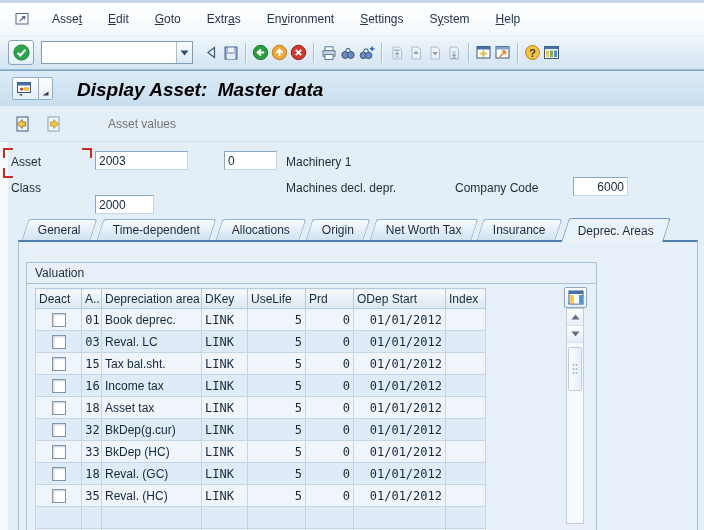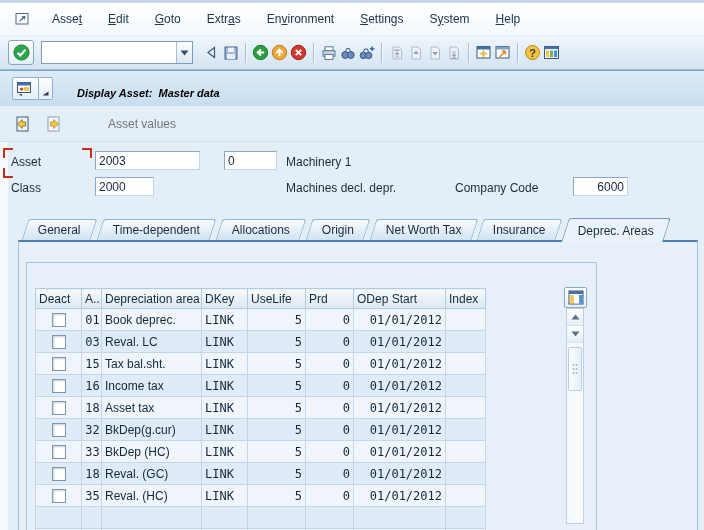--- a/index.html
+++ b/index.html
@@ -31,21 +31,21 @@
   .tsep{width:1px;height:20px;background:#a9c0d4;margin:0 5px;box-shadow:1px 0 0 #f2f7fb;}
 
   
   .titlebar{position:absolute;top:70px;left:0;width:100%;height:36px;box-sizing:border-box;
             background:linear-gradient(#dcebf6,#c7ddee);border-top:1px solid #7aa3c8;
             display:flex;align-items:center;}
   .title-icon-btn{margin-left:12px;width:27px;height:23px;border:1px solid #8fafcc;border-radius:2px 0 0 2px;
                   background:linear-gradient(#ffffff,#e3eef7);display:flex;align-items:center;justify-content:center;padding:0;}
   .title-dd-btn{width:14px;height:23px;border:1px solid #8fafcc;border-left:none;border-radius:0 2px 2px 0;
                 background:linear-gradient(#ffffff,#e3eef7);display:flex;align-items:flex-end;justify-content:center;padding:0 0 3px 0;}
-  .title{margin-left:24px;font-size:11px;font-weight:bold;font-style:italic;color:#000;white-space:pre-wrap;margin-top:16px;}
+  .title{margin-left:24px;font-size:19px;font-weight:bold;font-style:italic;color:#000;white-space:pre-wrap;margin-top:16px;}
 
   
   .apptoolbar{position:absolute;top:106px;left:0;width:100%;height:36px;box-sizing:border-box;
               background:#e4eef7;border-bottom:1px solid #cfe0ee;display:flex;align-items:center;}
   .app-icon-btn{border:none;background:transparent;padding:0;margin-left:12px;width:20px;height:20px;
                 display:flex;align-items:center;justify-content:center;}
   .app-text-btn{border:none;background:transparent;margin-left:40px;font:12px "Liberation Sans",sans-serif;color:#737373;padding:2px 4px;}
 
   
   .gutter{position:absolute;left:0;top:142px;width:8px;height:388px;background:#f5fafd;}
@@ -295,26 +295,26 @@
     <button class="app-text-btn">Asset values</button>
   </div>
 
   <div class="gutter"></div>
 
   <div class="fields">
     <span class="corner tl" style="left:3px;top:6px;"></span>
     <span class="corner tr" style="left:82px;top:6px;"></span>
     <span class="corner bl" style="left:3px;top:26px;"></span>
     <span class="flabel" style="left:11px;top:13px;">Asset</span>
-    <div class="fbox" style="left:95px;top:9px;width:105px;">2003</div>
+    <div class="fbox" style="left:95px;top:9px;width:93px;">2003</div>
     <div class="fbox" style="left:224px;top:9px;width:53px;">0</div>
     <span class="ftext" style="left:286px;top:13px;">Machinery 1</span>
 
     <span class="flabel" style="left:11px;top:39px;">Class</span>
-    <div class="fbox" style="left:95px;top:35px;width:59px;">2000</div>
+    <div class="fbox" style="left:95px;top:53px;width:59px;">2000</div>
     <span class="ftext" style="left:286px;top:39px;">Machines decl. depr.</span>
     <span class="flabel" style="left:455px;top:39px;">Company Code</span>
     <div class="fbox" style="left:573px;top:35px;width:55px;text-align:right;">6000</div>
   </div>
 
   <div class="tabstrip">
       <div class="tab">
         <span class="tlabel">General</span>
       </div>
       <div class="tab">
@@ -332,20 +332,21 @@
       <div class="tab">
         <span class="tlabel">Insurance</span>
       </div>
       <div class="tab active">
         <span class="tlabel">Deprec. Areas</span>
       </div>
     </div>
 
   <div class="panel">
     <div class="groupbox">
+      <div class="grouphead">Valuation</div>
 
       <table class="val">
         <colgroup>
           <col style="width:46px">
             <col style="width:20px">
             <col style="width:100px">
             <col style="width:46px">
           <col style="width:58px">
             <col style="width:48px">
             <col style="width:92px">

